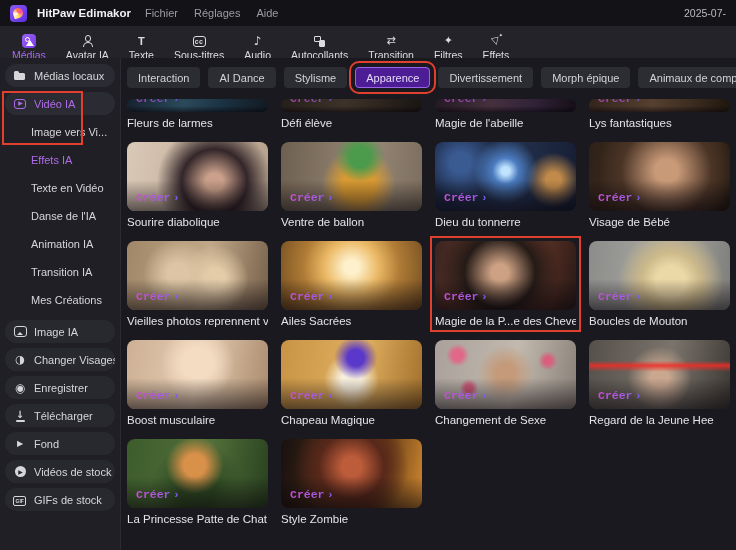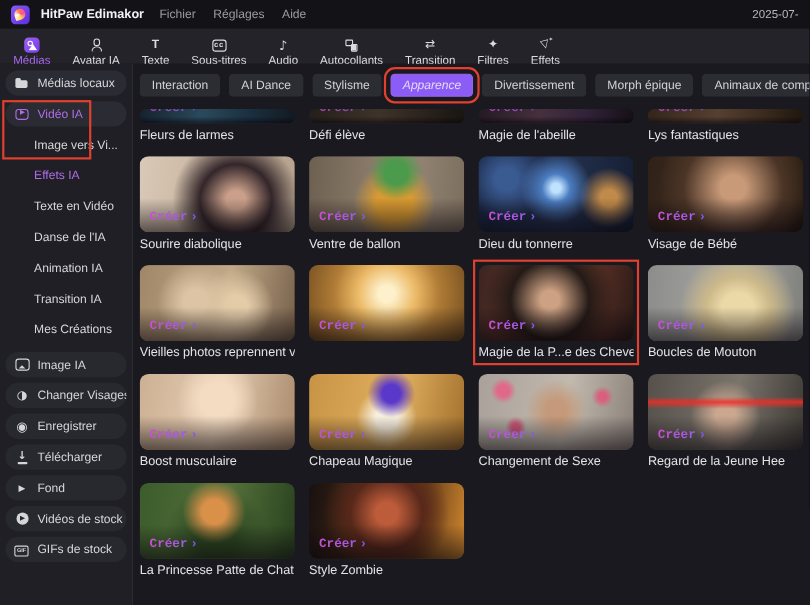--- a/index.html
+++ b/index.html
@@ -84,22 +84,22 @@
   .side-bottom .side-item { background:#28282f; }
   .sb-red { position:absolute; left:2px; top:33px; width:81px; height:54px; border:2px solid #e2402e;
     pointer-events:none; z-index:5; }
 
   .content { flex:1; background:#19191f; padding:5px 4px 0 4px; position:relative; overflow:hidden; }
 
   
   .chips { display:flex; gap:8px; align-items:center; height:25px; margin:2px 0 5px 2px; }
   .chip { height:21px; line-height:20px; padding:0 10px; background:#2c2c33; border-radius:4px;
     font-size:11px; color:#d2d2d7; border:1px solid transparent; white-space:nowrap; }
-  .chip.selected { background:#8b5cf6; border-color:#9b63e8; color:#e6d9f8;
-    outline:2px solid #e2402e; outline-offset:4px;font-style:italic; }
+  .chip.selected { background:#4c1d95; border-color:#9b63e8; color:#e6d9f8;
+    outline:2px solid #e2402e; outline-offset:4px; }
 
   
   .grid { display:grid; grid-template-columns:repeat(4,141px); column-gap:13px; row-gap:13px; padding:4px 0 0 2px; }
   .card { width:141px; }
   .thumb { height:69px; border-radius:8px; position:relative; overflow:hidden; background:#333; }
   .thumb::after { content:""; position:absolute; left:0; right:0; bottom:0; height:45%;
     background:linear-gradient(transparent,rgba(8,4,10,.6)); }
   .creer { position:absolute; left:9px; bottom:7px; z-index:2; font-size:11.5px; font-weight:700; }
   .creer .txt { background:linear-gradient(90deg,#c94fd4,#9a5ce8); -webkit-background-clip:text;
     background-clip:text; color:transparent;font-family:Liberation Mono, monospace; }
@@ -407,20 +407,21 @@
           </div>
           <div class="card-label">Vieilles photos reprennent vie</div>
         </div>
 
         <div class="card">
           <div class="thumb t-ailes">
             <span class="creer">
               <span class="txt">Créer</span><span class="arr">›</span>
             </span>
           </div>
+          <div class="card-label">Ailes Sacrées</div>
         </div>
 
         <div class="card highlighted">
           <div class="thumb t-cheveux">
             <span class="creer">
               <span class="txt">Créer</span><span class="arr">›</span>
             </span>
           </div>
           <div class="card-label">Magie de la P...e des Cheveux</div>
         </div>

